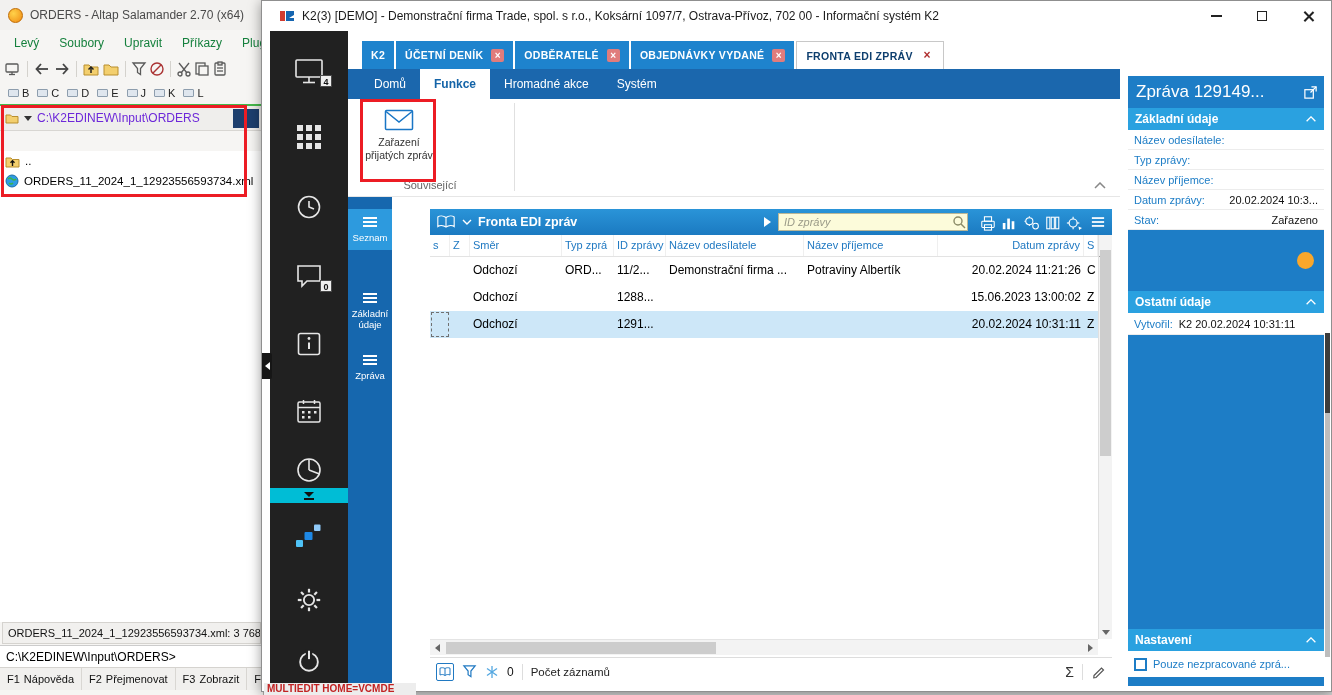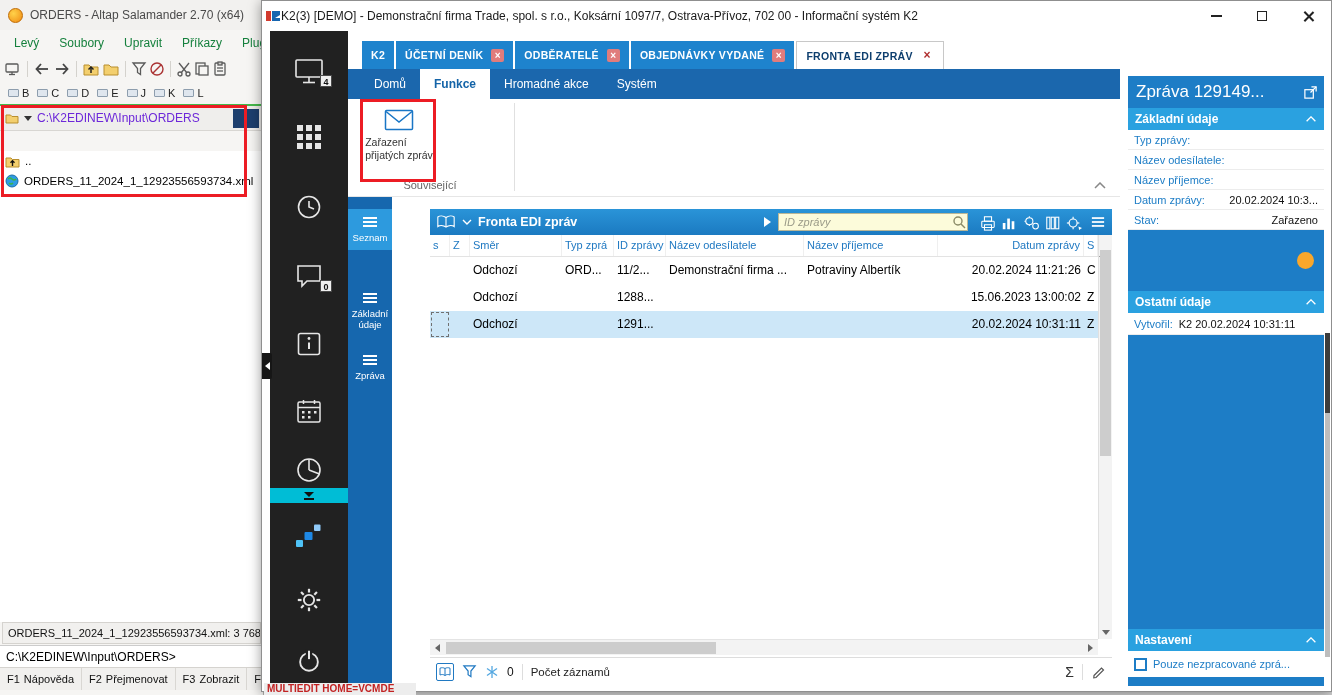--- a/index.html
+++ b/index.html
@@ -30,21 +30,21 @@
 .sal-status{position:absolute;left:2px;top:622px;width:259px;height:22px;background:#f1f0ee;border:1px solid #d5d3cf;font-size:11px;color:#111;display:flex;align-items:center;padding:0 5px;white-space:nowrap;overflow:hidden}
 .sal-cmd{position:absolute;left:0;top:645px;width:261px;height:22px;background:#fff;border-top:1px solid #ccc;font-size:12px;color:#000;display:flex;align-items:center;padding:0 6px;white-space:nowrap;overflow:hidden}
 .sal-fkeys{position:absolute;left:0;top:667px;width:261px;height:23px;background:#f1f0ee;border-top:1px solid #d5d3cf;display:flex;align-items:stretch;overflow:hidden}
 .fkseg{display:flex;align-items:center;gap:4px;font-size:11px;color:#111;padding:0 7px;border-right:1px solid #d9d7d3;white-space:nowrap}
 
 
 .bgtext{position:absolute;left:264px;top:683px;width:152px;height:12px;background:#ededed;color:#c22222;font-size:10px;font-weight:bold;line-height:12px;padding-left:3px;overflow:hidden;white-space:nowrap;z-index:30}
 
 
 .k2{position:absolute;left:261px;top:0;width:1071px;height:692px;background:#fff;border:1px solid #8f8f8f;box-shadow:0 2px 12px rgba(0,0,0,.4);z-index:10}
-.k2-title{position:absolute;left:0;top:0;width:100%;height:30px;display:flex;align-items:center;padding-left:3px;background:#fff}
+.k2-title{position:absolute;left:0;top:0;width:100%;height:30px;display:flex;align-items:center;padding-left:17px;gap:7px;background:#fff}
 .k2-title-text{font-size:12px;color:#1a1a1a;white-space:nowrap;overflow:hidden}
 .k2-controls{position:absolute;right:0;top:0;height:30px;display:flex}
 .k2-ctl{width:46px;height:30px;display:flex;align-items:center;justify-content:center}
 .ctl-min{width:11px;height:2px;background:#222}
 .ctl-max{width:10px;height:10px;border:1.5px solid #222}
 .ctl-close{position:relative;width:13px;height:13px}
 .ctl-close:before,.ctl-close:after{content:"";position:absolute;left:6px;top:0;width:1.6px;height:13px;background:#222}
 .ctl-close:before{transform:rotate(45deg)}.ctl-close:after{transform:rotate(-45deg)}
 .k2-edge-handle{position:absolute;left:0;top:352px;width:10px;height:26px;background:#161616;border-radius:0 2px 2px 0;display:flex;align-items:center;justify-content:center;z-index:3}
 .tri-left-w{width:0;height:0;border-top:4px solid transparent;border-bottom:4px solid transparent;border-right:5px solid #fff}
@@ -63,21 +63,21 @@
 .dtab .x{width:13px;height:13px;background:#e07c7c;color:#fff;font-size:10px;line-height:13px;text-align:center;border-radius:2px;font-weight:bold}
 .dtab.active{background:#fff;color:#0d3e6e;border:1px solid #c8c8c8;border-bottom:none}
 .dtab.active .x{background:transparent;color:#b03030;font-size:12px}
 
 
 .k2-rtabs{position:absolute;left:86px;top:68px;width:772px;height:30px;background:#1b67ad;display:flex;align-items:stretch;padding-left:12px}
 .rtab{color:#fff;font-size:12px;display:flex;align-items:center;padding:0 14px;white-space:nowrap}
 .rtab.active{background:#fff;color:#1464a8;font-weight:bold}
 .k2-ribbon{position:absolute;left:86px;top:98px;width:772px;height:98px;background:#fff;border-bottom:1px solid #e6e6e6}
 .rbtn{position:absolute;top:4px;width:70px;height:76px;display:flex;flex-direction:column;align-items:center;gap:4px;padding-top:5px}
-.rbtn .lbl{font-size:10.5px;color:#333;text-align:left;white-space:pre-line;line-height:1.25}
+.rbtn .lbl{font-size:10.5px;color:#333;text-align:center;white-space:pre-line;line-height:1.25}
 .rgroup{position:absolute;left:0;top:80px;width:164px;text-align:center;font-size:11px;color:#666}
 .rsep{position:absolute;left:166px;top:4px;height:88px;width:1px;background:#e0e0e0}
 .ribbon-collapse{position:absolute;right:14px;bottom:6px}
 
 
 .k2-vtabs{position:absolute;left:86px;top:196px;width:44px;height:496px;background:#1667ae}
 .vtab{position:absolute;left:0;width:44px;display:flex;flex-direction:column;align-items:center;gap:4px;padding:7px 2px;color:#fff}
 .vtab.active{background:#2d9ade}
 .vtab .vlbl{font-size:9.5px;text-align:center;line-height:1.2}
 
@@ -637,25 +637,25 @@
             <line x1="14" y1="2" x2="8" y2="8"></line>
           </svg>
       </div>
       <div class="dsec">
         <span>Základní údaje</span>
         <svg width="12" height="7" viewBox="0 0 12 8" fill="none" stroke="#fff" stroke-width="1.5">
             <polyline points="1,6 6,1 11,6"></polyline>
           </svg>
       </div>
       <div class="dfield">
-          <span class="dlabel">Typ zprávy:</span>
+          <span class="dlabel">Název odesílatele:</span>
           <span class="dvalue"></span>
         </div>
       <div class="dfield">
-          <span class="dlabel">Název odesílatele:</span>
+          <span class="dlabel">Typ zprávy:</span>
           <span class="dvalue"></span>
         </div>
       <div class="dfield">
           <span class="dlabel">Název příjemce:</span>
           <span class="dvalue"></span>
         </div>
       <div class="dfield">
           <span class="dlabel">Datum zprávy:</span>
           <span class="dvalue">20.02.2024 10:3...</span>
         </div>

